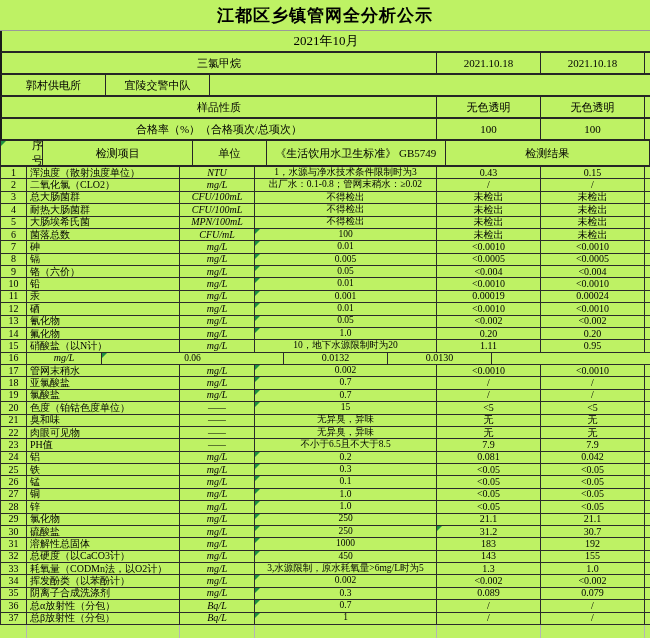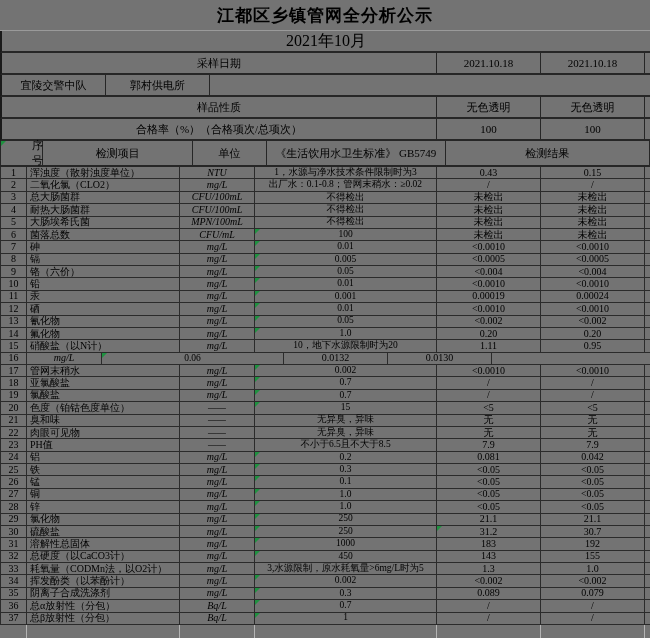--- a/index.html
+++ b/index.html
@@ -1,27 +1,27 @@
 <!DOCTYPE html>
 <html><head>
 <meta charset="utf-8">
 <style>
   html,body{margin:0;padding:0;background:#fff;}
   .sheet{
-    position:relative;width:650px;height:638px;background:#737373;color:#000;
+    position:relative;width:650px;height:638px;background:#bef264;color:#000;
     font-family:"Liberation Serif","DejaVu Serif",serif;overflow:hidden;
   }
   .title-row{
     height:31px;display:flex;align-items:center;justify-content:center;
     font-size:17px;font-weight:bold;letter-spacing:1px;
     border-bottom:1px solid #9a9a9a;box-sizing:border-box;
   }
   .month-row{
     height:22px;display:flex;align-items:center;justify-content:center;
-    font-size:16px;border-bottom:2px solid #262626;border-left:2px solid #1a1a1a;
+    font-size:13px;border-bottom:2px solid #262626;border-left:2px solid #1a1a1a;
     box-sizing:border-box;
   }
   .info-row{
     height:22px;display:flex;font-size:11px;
     border-bottom:2px solid #262626;border-left:2px solid #1a1a1a;
     box-sizing:border-box;
   }
   .info-label{width:435px;display:flex;align-items:center;justify-content:center;
     border-right:1px solid #262626;box-sizing:border-box;}
   .info-v{width:104px;display:flex;align-items:center;justify-content:center;
@@ -61,29 +61,29 @@
 </head>
 <body>
 
 <div class="sheet">
 
   <div class="title-row">江都区乡镇管网全分析公示</div>
 
   <div class="month-row">2021年10月</div>
 
   <div class="info-row">
-    <div class="info-label">采样日期</div>
+    <div class="info-label">三氯甲烷</div>
     <div class="info-v">2021.10.18</div>
     <div class="info-v">2021.10.18</div>
     <div class="fill"></div>
   </div>
 
   <div class="info-row">
+    <div class="info-v">郭村供电所</div>
     <div class="info-v">宜陵交警中队</div>
-    <div class="info-v">郭村供电所</div>
     <div class="fill"></div>
   </div>
 
   <div class="info-row">
     <div class="info-label">样品性质</div>
     <div class="info-v">无色透明</div>
     <div class="info-v">无色透明</div>
     <div class="fill"></div>
   </div>
 

